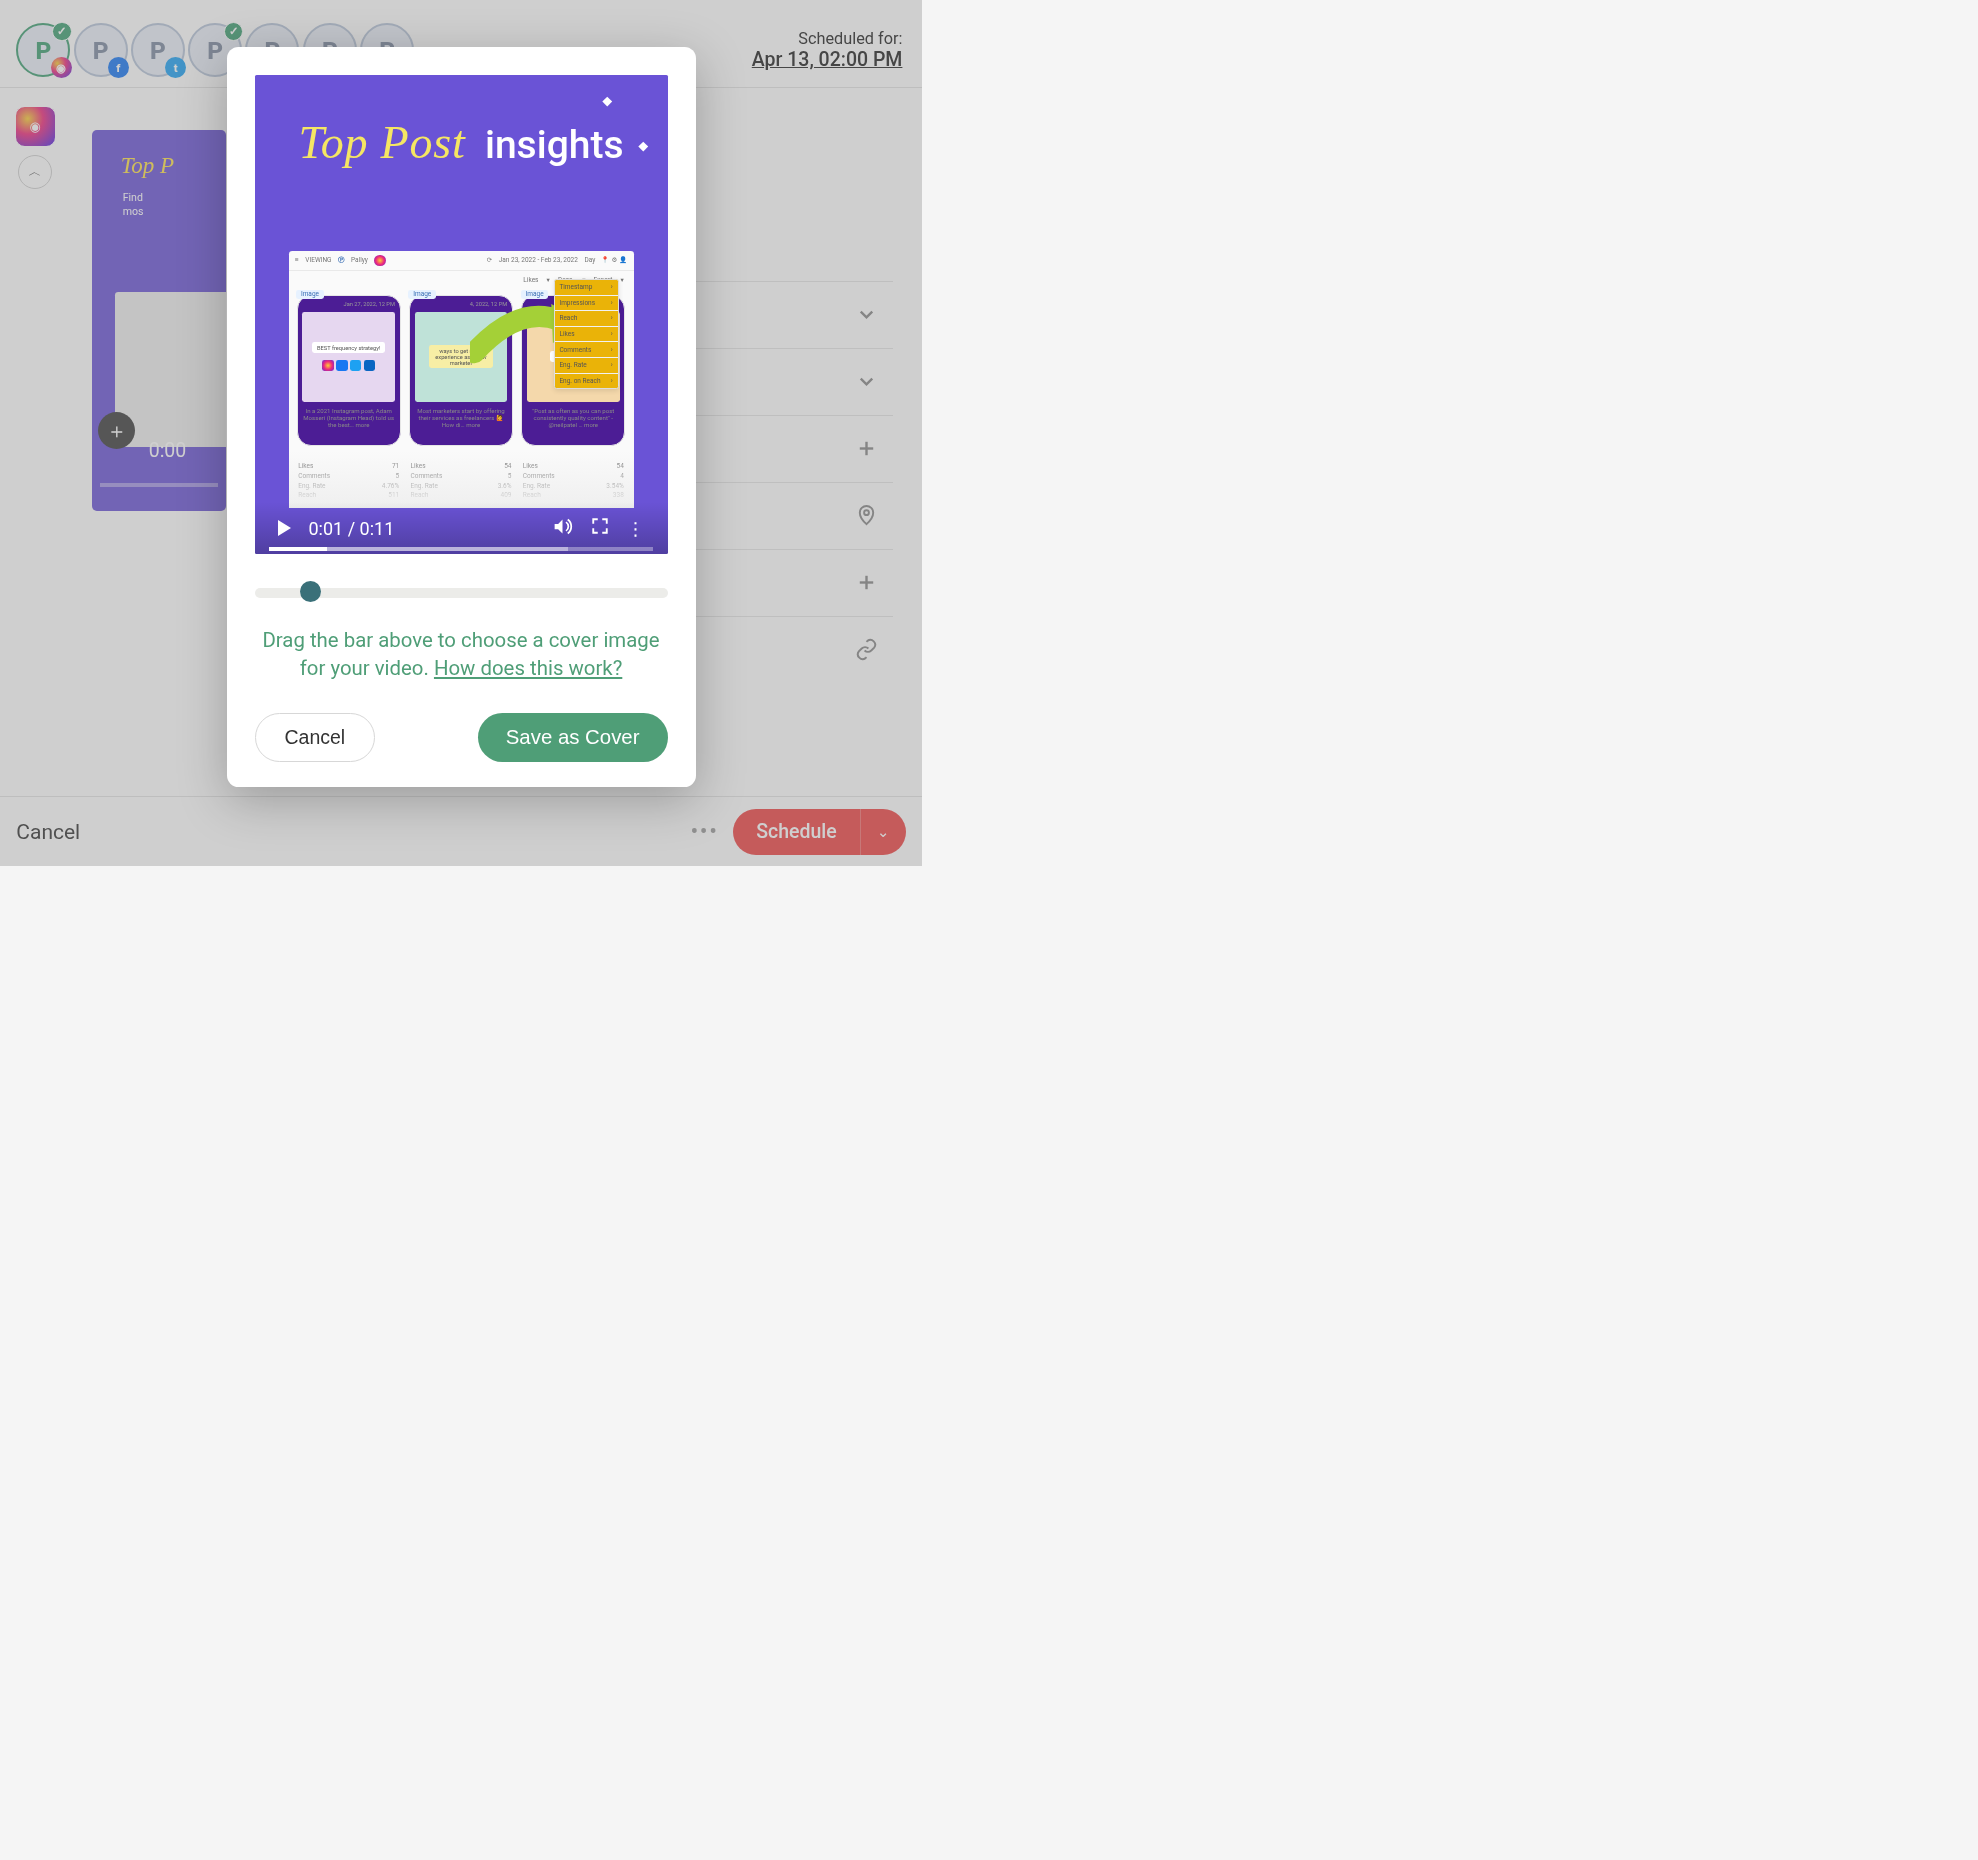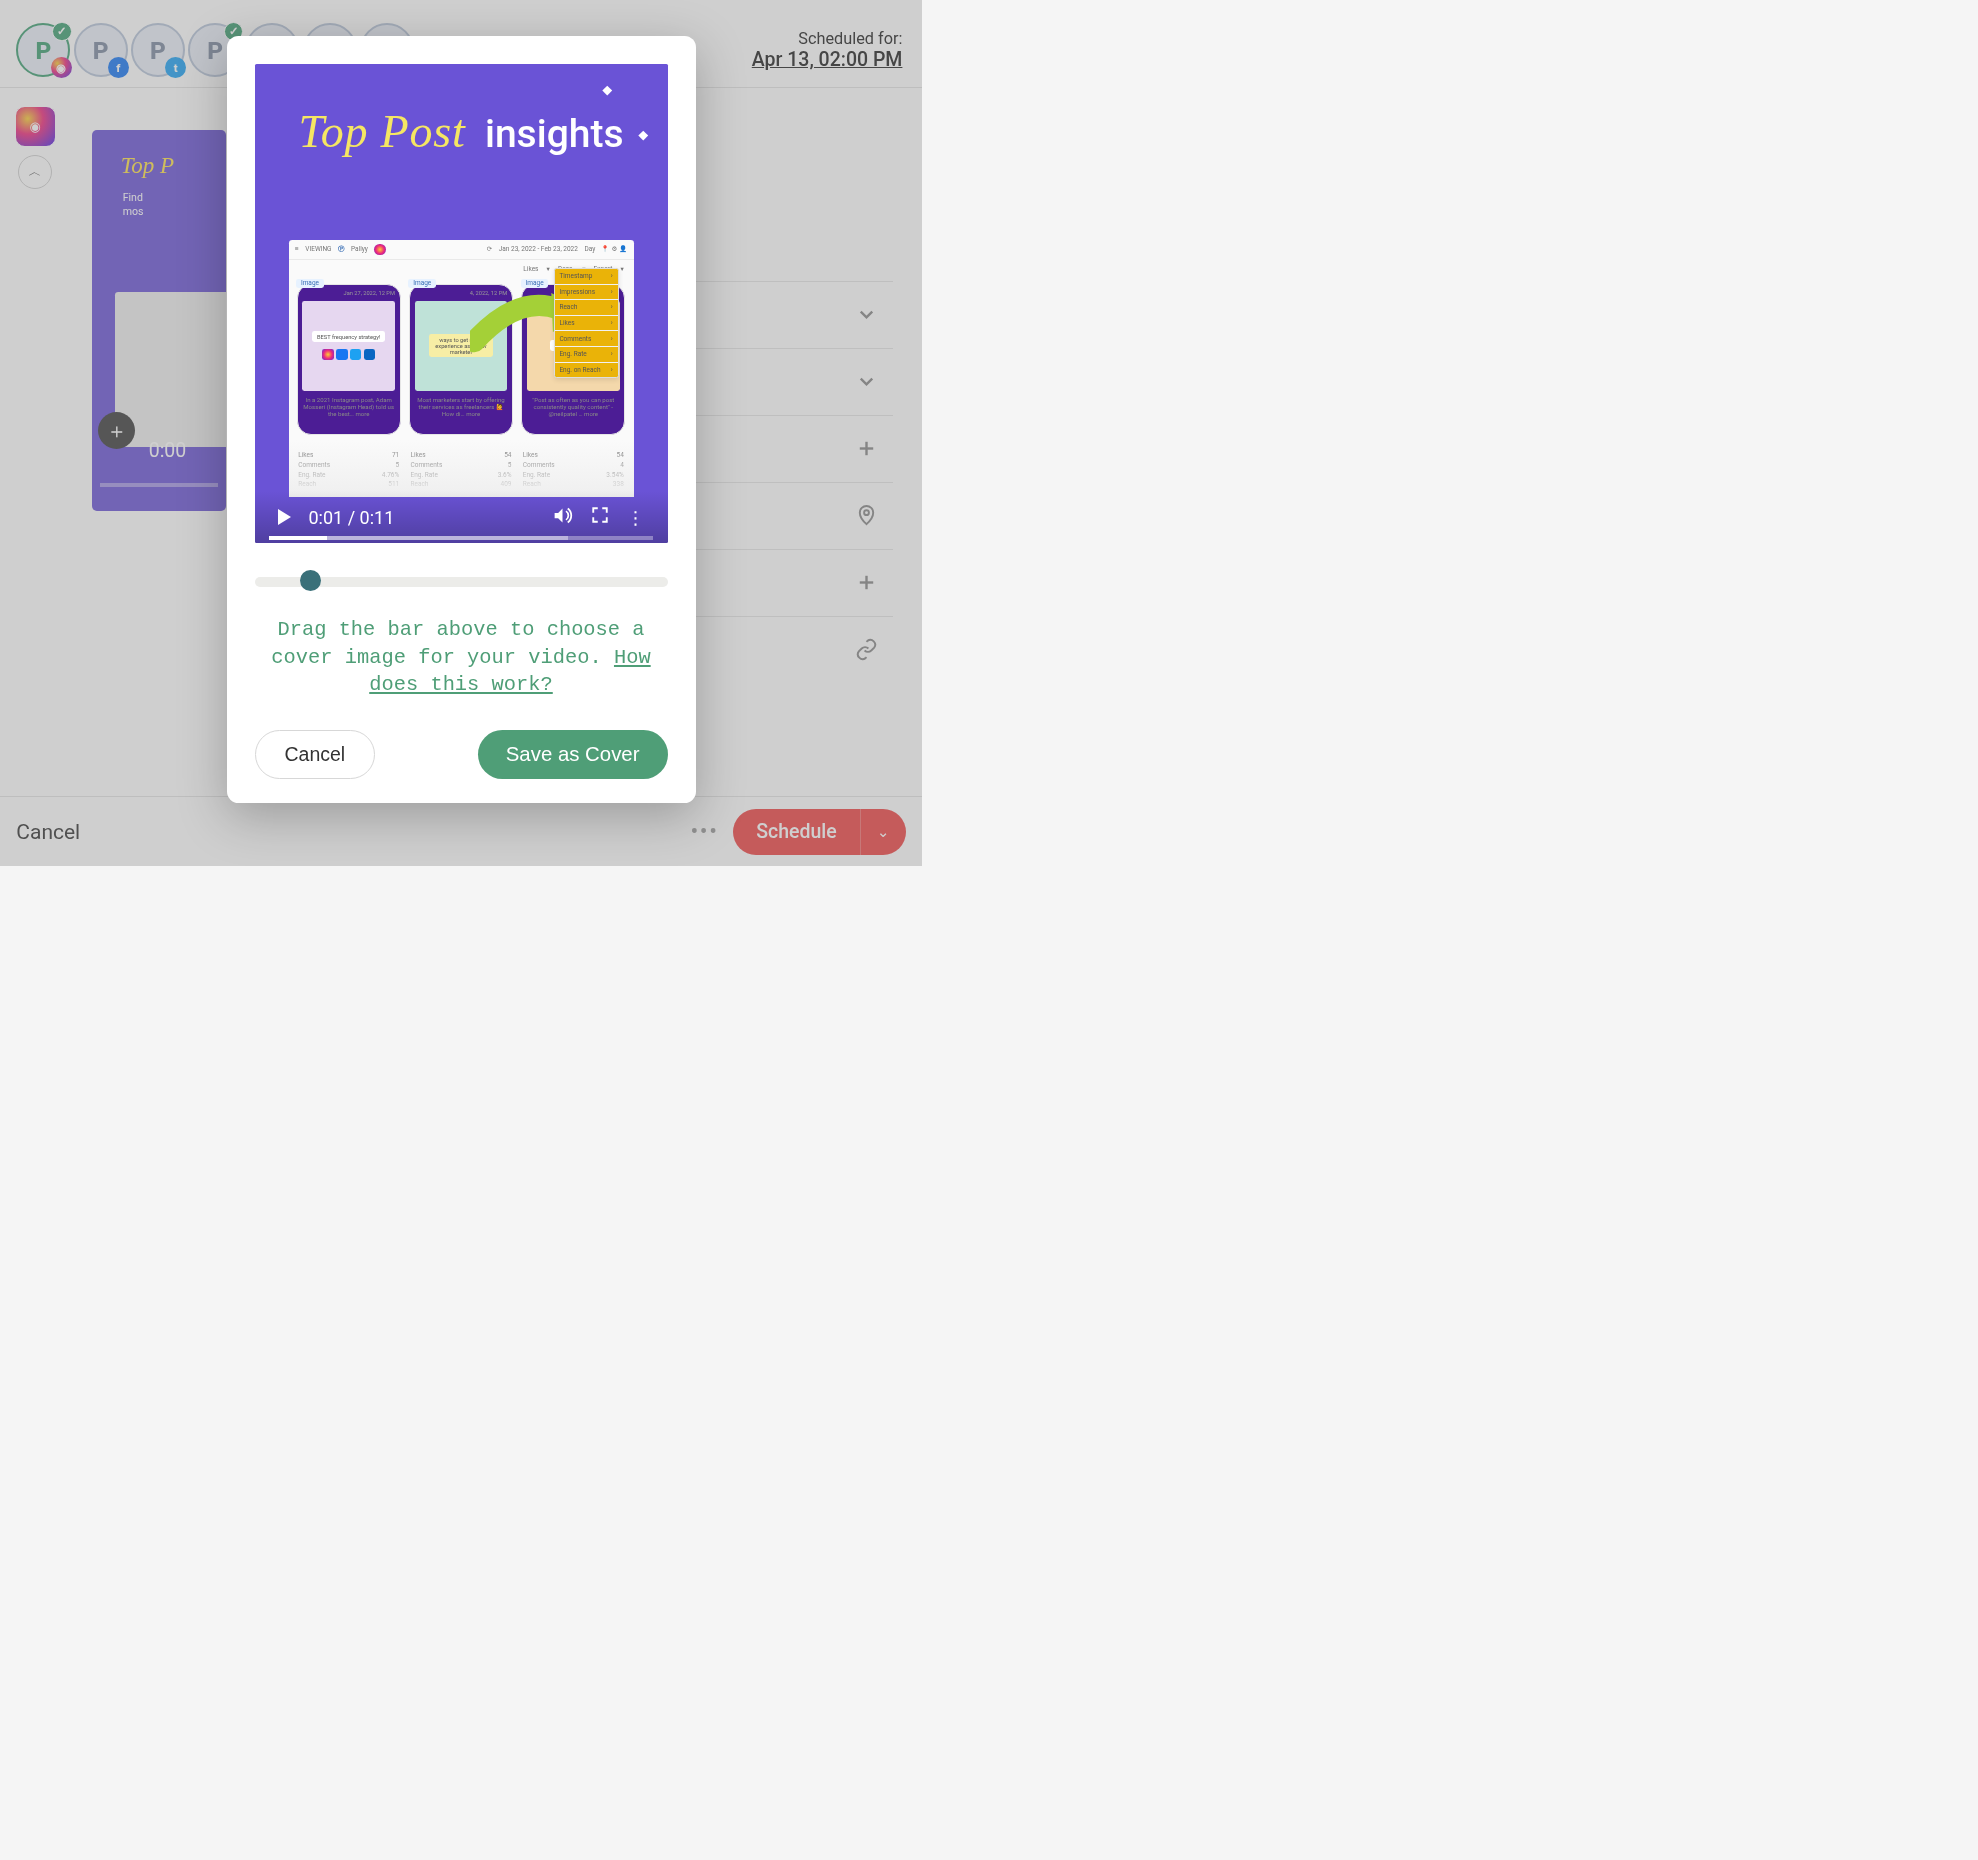--- a/index.html
+++ b/index.html
@@ -112,21 +112,21 @@
   }
 
   
   .overlay {
     position:absolute; inset:0; background:rgba(130,130,130,.38);
     display:flex; align-items:flex-start; justify-content:center;
   }
 
   
   .modal{
-    margin-top:36px;
+    margin-top:47px;
     width:469px; background:#fff; border-radius:11.4px;
     box-shadow:0 13px 49px rgba(0,0,0,.25);
     padding:28px 28px 24.4px;
   }
 
   .video-frame{
     width:100%; height:479px; background:#6a53d6; position:relative; overflow:hidden;
     border-radius:1.6px;
   }
   .vf-stars::before, .vf-stars::after{
@@ -210,21 +210,21 @@
   .frame-slider .track{
     position:absolute; left:0; right:0; top:4.9px; height:9.8px;
     background:#ecece9; border-radius:6.5px;
   }
   .frame-slider .thumb{
     position:absolute; top:-2.4px; left:11%; width:21px;height:21px;border-radius:50%;
     background:#3a7079;
   }
 
   .instr{
-    margin-top:28px; text-align:center; font-size:20.4px; color:#4f9e77; line-height:1.35;font-family:Liberation Mono, monospace;
+    margin-top:28px; text-align:center; font-size:20.4px; color:#4f9e77; line-height:1.35;
   }
   .instr a{ color:#4f9e77; text-decoration:underline; }
 
   .modal-actions{
     margin-top:31px; display:flex; justify-content:space-between; align-items:center;
   }
   .btn-cancel{
     height:49px; padding:0 29px; border:0.8px solid #d7d7d7; border-radius:24.4px;
     background:#fff; color:#333; font-size:19.5px;
   }

